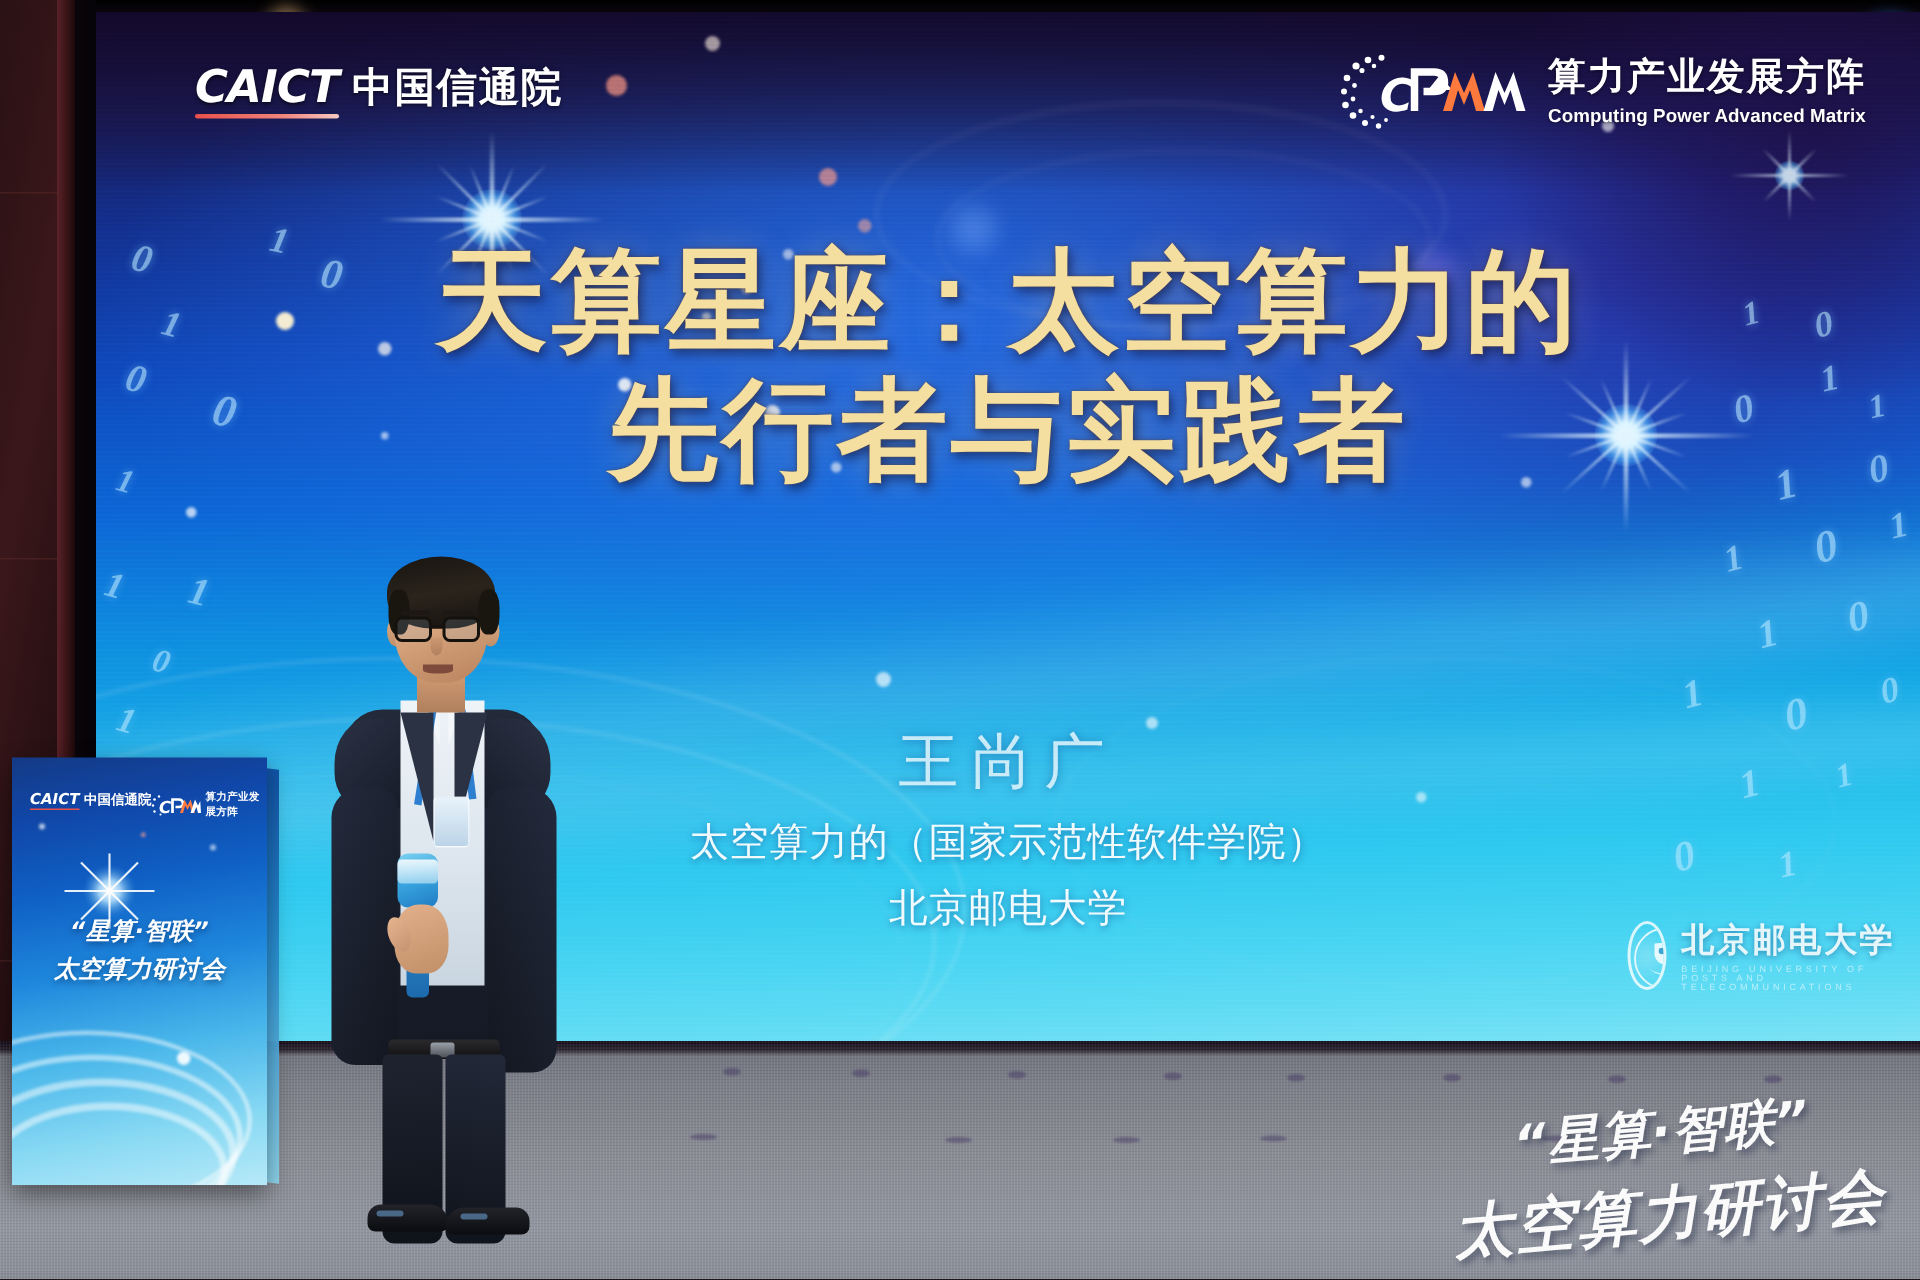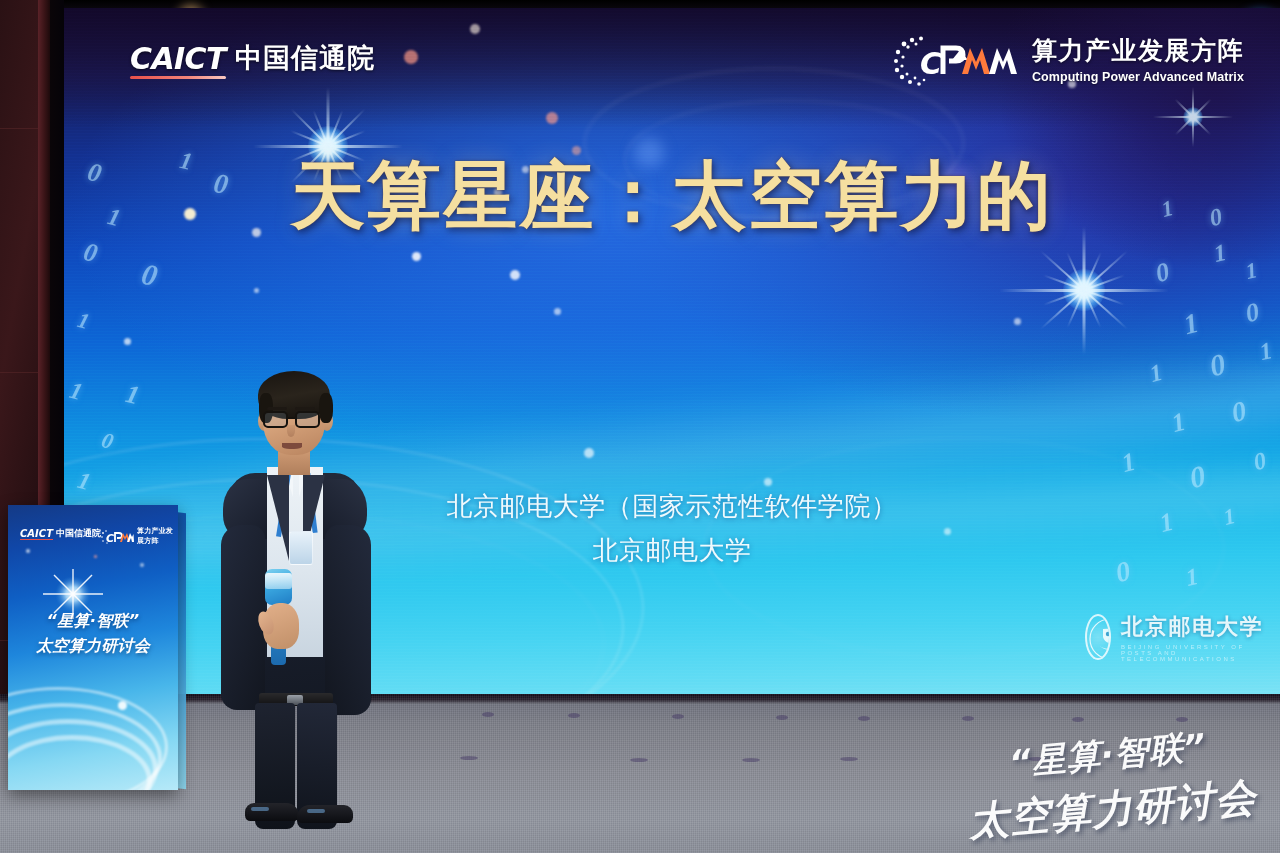--- a/index.html
+++ b/index.html
@@ -109,21 +109,21 @@
   }
   .title-line{
     color:#f5dfa0;
     font-weight:700;
     letter-spacing:.03em;
     line-height:1.03;
     text-shadow:
       0 0 2px rgba(120,60,0,.55),
       2px 3px 7px rgba(10,20,70,.65),
       0 0 24px rgba(255,215,130,.28);
-    font-family:Liberation Mono, monospace;
+    font-family:Liberation Sans, sans-serif;
   }
   #title1{ font-size:74px; }
   #title2{ font-size:74px; margin-top:10px; }
 
   
   .speaker-wrap{ position:absolute; left:0; width:1216px; text-align:center; z-index:11; }
   .sp-name{
     color:rgba(236,250,255,.82); font-size:40px; font-weight:400; letter-spacing:.22em;
     text-shadow:0 1px 6px rgba(20,70,140,.5);
     font-family:"DejaVu Sans","Liberation Sans",sans-serif;
@@ -448,24 +448,26 @@
     <div class="star" style="left:1084px;top:64px;width:90px;height:90px;opacity:.85;">
       <div class="core" style="width:20px;height:20px;"></div>
       <div class="ray" style="width:80px;height:2px;margin-left:-40px;margin-top:-1px;transform:rotate(0deg);"></div>
       <div class="ray" style="width:60px;height:2px;margin-left:-30px;margin-top:-1px;transform:rotate(90deg);"></div>
       <div class="ray" style="width:50px;height:1.5px;margin-left:-25px;margin-top:-.75px;transform:rotate(45deg);"></div>
       <div class="ray" style="width:50px;height:1.5px;margin-left:-25px;margin-top:-.75px;transform:rotate(-45deg);"></div>
     </div>
 
     <div class="title-wrap" style="top:155px;">
       <div class="title-line" id="title1">天算星座：太空算力的</div>
+      <div class="title-line" id="title2">先行者与实践者</div>
     </div>
 
     <div class="speaker-wrap" style="top:472px;">
-      <div class="sp-line">北京邮电大学（国家示范性软件学院）</div>
+      <div class="sp-name">王尚广</div>
+      <div class="sp-line">太空算力的（国家示范性软件学院）</div>
       <div class="sp-line">北京邮电大学</div>
     </div>
 
     <div class="bupt" style="left:1021px;top:604px;">
       <div class="bupt-seal">
         <svg width="46" height="46" viewBox="0 0 46 46" aria-hidden="true">
           <circle cx="23" cy="23" r="20" fill="none" stroke="rgba(255,255,255,.9)" stroke-width="1.2"></circle>
           <path d="M10 28 Q23 40 36 28 Q31 33 23 33 Q15 33 10 28 Z" fill="rgba(255,255,255,.88)"></path>
           <path d="M16 13 Q28 11 32 20 Q33 26 26 27 Q18 28 16 21 Z" fill="rgba(255,255,255,.9)"></path>
           <circle cx="21" cy="18" r="2.2" fill="rgba(40,150,200,.9)"></circle>

